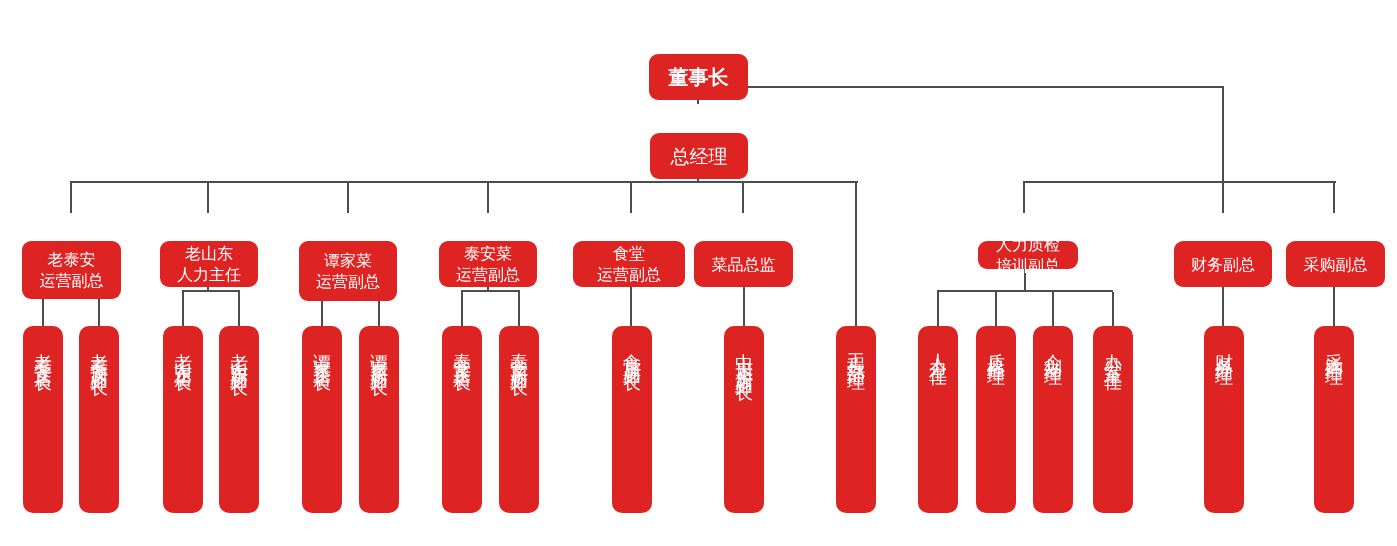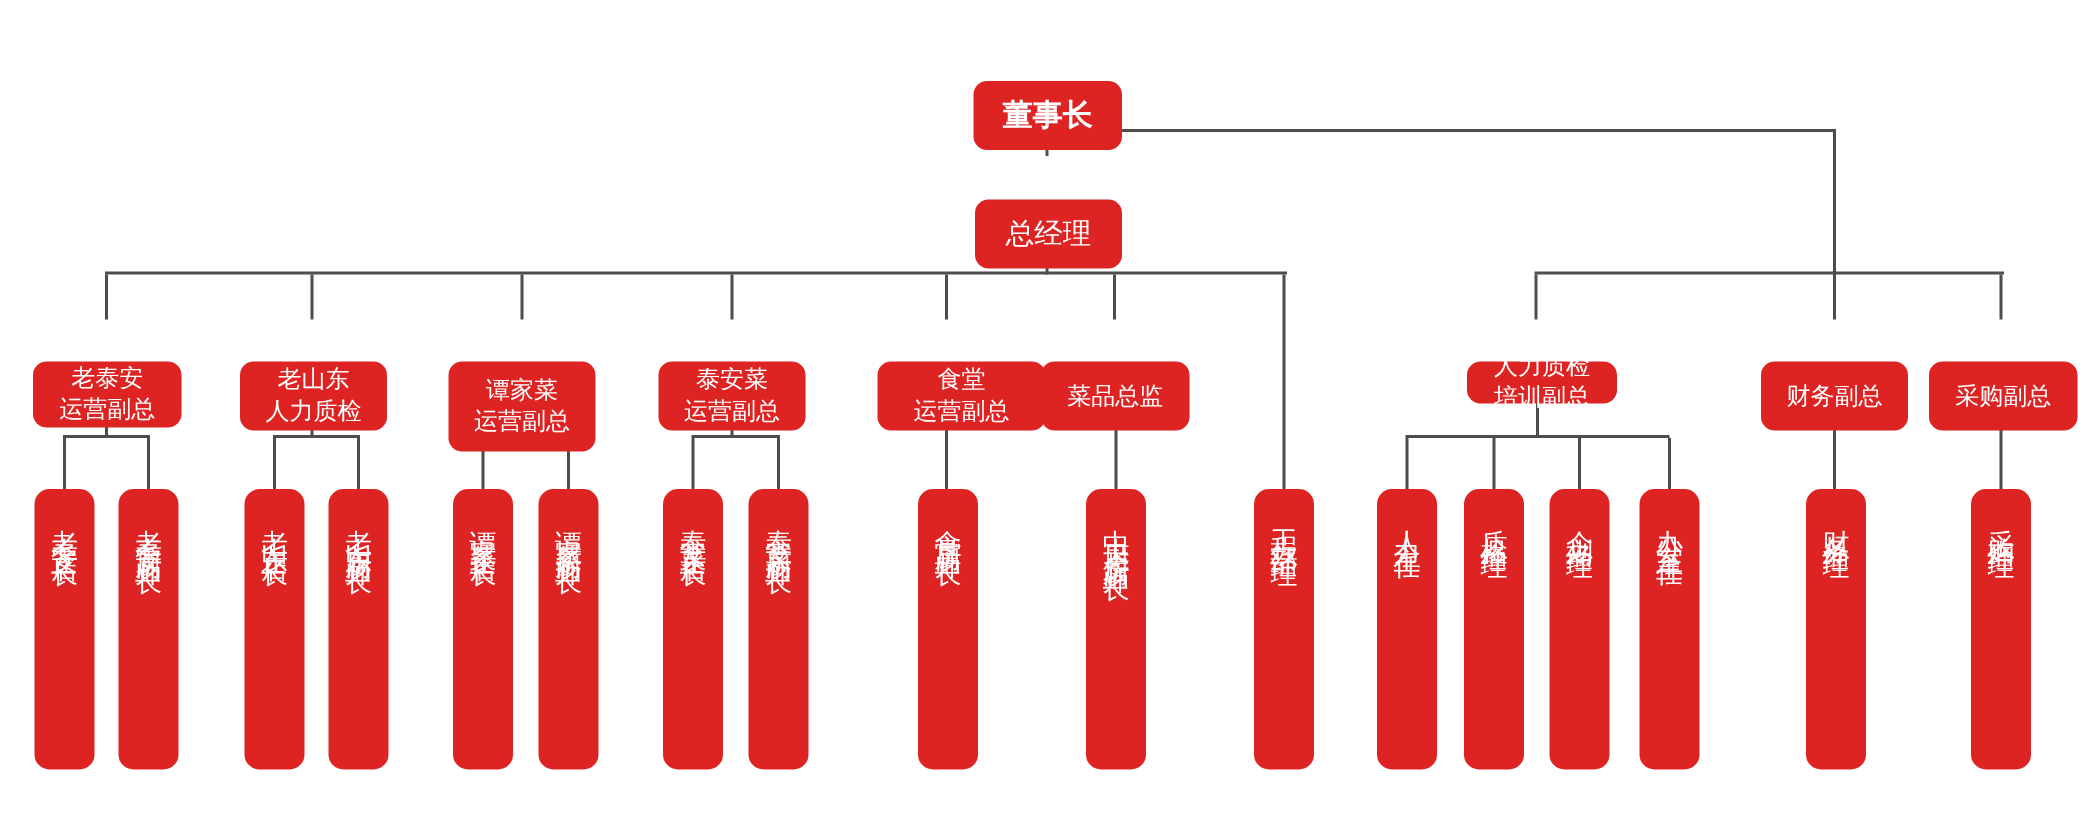--- a/index.html
+++ b/index.html
@@ -74,29 +74,29 @@
   <div class="line" style="left:995px;top:292px;width:2px;height:34px"></div>
   <div class="line" style="left:1052px;top:292px;width:2px;height:34px"></div>
   <div class="line" style="left:1112px;top:292px;width:2px;height:34px"></div>
 
   <div class="line" style="left:1222px;top:258px;width:2px;height:68px"></div>
   <div class="line" style="left:1333px;top:258px;width:2px;height:68px"></div>
 
   <div class="node l1" style="left:649px;top:25px;width:99px;height:46px">董事长</div>
   <div class="node l2" style="left:650px;top:104px;width:98px;height:46px">总经理</div>
 
-  <div class="node" style="left:22px;top:212px;width:99px;height:44px">老泰安
+  <div class="node" style="left:22px;top:212px;width:99px;height:58px">老泰安
 运营副总</div>
   <div class="node" style="left:160px;top:212px;width:98px;height:46px">老山东
-人力质检</div>
+人力主任</div>
   <div class="node" style="left:299px;top:212px;width:98px;height:60px">谭家菜
 运营副总</div>
   <div class="node" style="left:439px;top:212px;width:98px;height:46px">泰安菜
 运营副总</div>
-  <div class="node" style="left:585px;top:212px;width:112px;height:46px">食堂
+  <div class="node" style="left:573px;top:212px;width:112px;height:46px">食堂
 运营副总</div>
   <div class="node" style="left:694px;top:212px;width:99px;height:46px">菜品总监</div>
   <div class="node" style="left:978px;top:212px;width:100px;height:28px">人力质检
 培训副总</div>
   <div class="node" style="left:1174px;top:212px;width:98px;height:46px">财务副总</div>
   <div class="node" style="left:1286px;top:212px;width:99px;height:46px">采购副总</div>
 
   <div class="vnode" style="left:23px">老泰安店长</div>
   <div class="vnode" style="left:79px">老泰安厨师长</div>
   <div class="vnode" style="left:163px">老山东店长</div>

